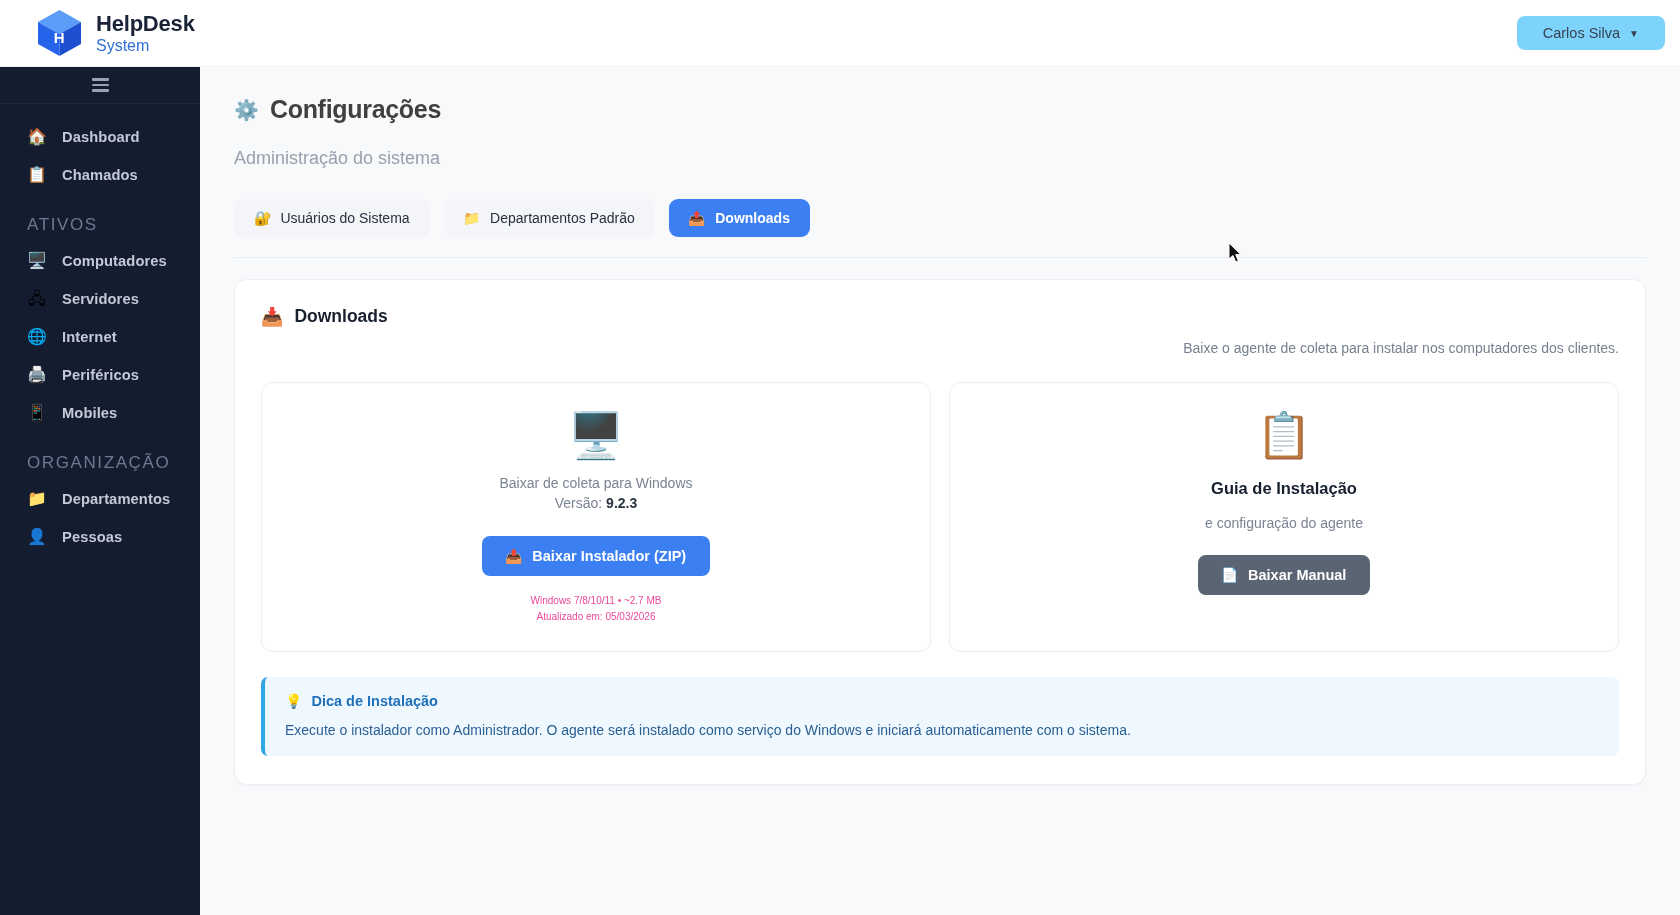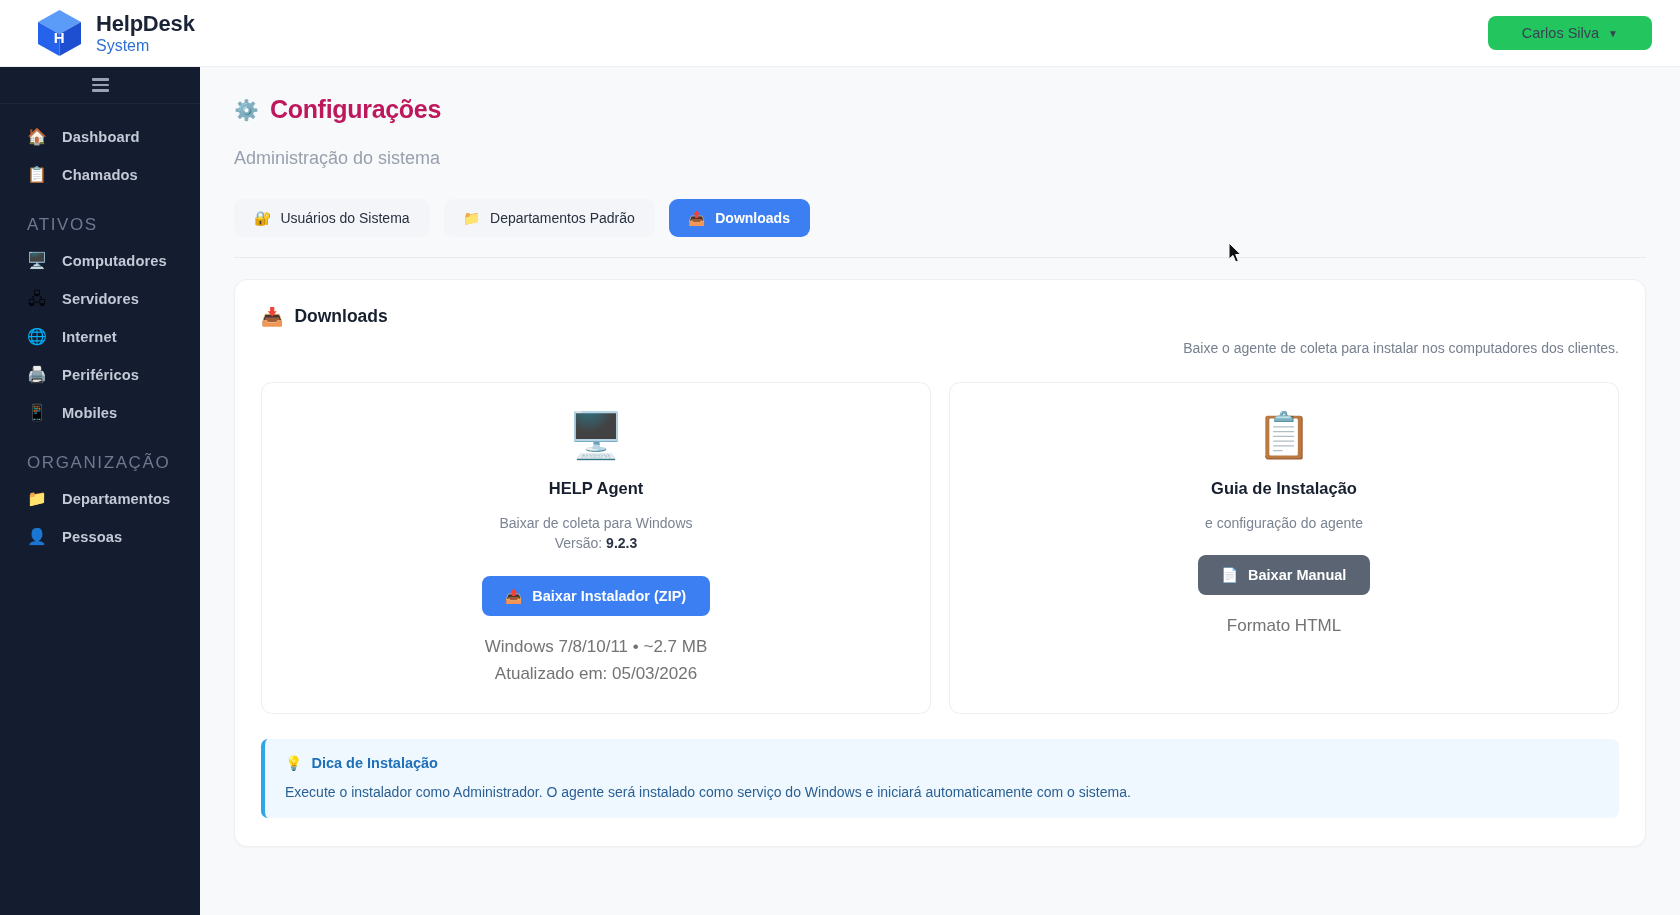--- a/index.html
+++ b/index.html
@@ -22,22 +22,22 @@
   .cube .hletter {
     position: absolute; left: 0; top: 0; width: 47px; height: 50px;
     display: flex; align-items: center; justify-content: center;
     color: #ffffff; font-size: 15px; font-weight: 700; padding-top: 9px;
     letter-spacing: .5px;
   }
   .brand-text { line-height: 1.08; }
   .brand-title { font-size: 22px; font-weight: 700; color: #1b2437; letter-spacing: -.2px; }
   .brand-sub { font-size: 16px; color: #2f6fd6; font-weight: 400; margin-top: 1px; }
   .user-chip {
-    margin-right: 28px; background: #22c55e; border: none; border-radius: 8px;
-    padding: 9px 34px; font-size: 14.5px; color: #394253;
+    margin-right: 15px; background: #7dd3fc; border: none; border-radius: 8px;
+    padding: 9px 26px; font-size: 14.5px; color: #394253;
     font-family: inherit; display: flex; align-items: center; gap: 9px; cursor: pointer;
   }
   .caret { font-size: 10px; color: #3a4251; }
 
   
   .sidebar {
     position: absolute; top: 67px; left: 0; width: 200px; height: 848px;
     background: #141c2f;
   }
   .sidebar-toggle {
@@ -60,21 +60,21 @@
   }
 
   
   .main {
     position: absolute; top: 67px; left: 200px; width: 1480px; height: 848px;
     background: #f8f9fb; overflow: hidden;
   }
   .page-head { padding: 28px 34px 0 34px; }
   .page-title { display: flex; align-items: center; gap: 11px; }
   .page-title .gear { font-size: 20px; font-family: "DejaVu Sans", sans-serif; }
-  .page-title h1 { font-size: 25px; color: #be185d; font-weight: 700; letter-spacing: -.3px; text-align: center; }
+  .page-title h1 { font-size: 25px; color: #404040; font-weight: 700; letter-spacing: -.3px; text-align: center; }
   .page-sub { font-size: 18px; color: #98a0ae; margin-top: 24px; }
 
   .tabs { display: flex; gap: 14px; padding: 30px 34px 0 34px; }
   .tab {
     display: flex; align-items: center; gap: 9px;
     background: #f3f5f9; border: none; border-radius: 9px;
     padding: 11px 20px; font-size: 14px; color: #28303f; font-weight: 400;
     cursor: pointer; font-family: inherit;
   }
   .tab .t-ico { font-size: 14px; font-family: "DejaVu Sans", sans-serif; }
@@ -103,21 +103,21 @@
   .dcard .desc { font-size: 14px; color: #7b8492; margin-top: 15px; line-height: 1.45; }
   .dcard .desc .ver-num { color: #2b3444; font-weight: 700; }
   .btn {
     margin: 22px auto 0 auto; display: inline-flex; align-items: center; gap: 9px;
     border: none; border-radius: 8px; padding: 12px 24px;
     font-size: 14.5px; font-weight: 700; cursor: pointer; font-family: inherit;
   }
   .btn-primary { background: #3b7ff2; color: #ffffff; }
   .btn-gray { background: #5a6472; color: #ffffff; }
   .btn .b-ico { font-size: 14px; font-family: "DejaVu Sans", sans-serif; font-weight: 400; }
-  .dcard .meta { font-size: 17px; color: #737373; margin-top: 17px; line-height: 1.6; }
+  .dcard .meta { font-size: 10px; color: #ec4899; margin-top: 17px; line-height: 1.6; }
 
   
   .tip {
     margin-top: 25px; background: #eff8fe; border-left: 4px solid #2fa6e6;
     border-radius: 7px; padding: 16px 20px 18px 20px;
   }
   .tip-title { display: flex; align-items: center; gap: 9px; font-size: 14.5px;
                font-weight: 700; color: #1f70b8; }
   .tip-title .tip-ico { font-size: 14px; font-family: "DejaVu Sans", sans-serif; }
   .tip-body { font-size: 14px; color: #2a5f93; margin-top: 13px; }
@@ -234,21 +234,20 @@
     <div class="panel-title">
       <span class="p-ico">📥</span>
       <h2>Downloads</h2>
     </div>
     <div class="panel-sub">Baixe o agente de coleta para instalar nos computadores dos clientes.</div>
 
     <div class="cards">
 
       <div class="dcard">
         <div class="big-ico">🖥️</div>
-        <h3>HELP Agent</h3>
         <div class="desc">
           <div>Baixar de coleta para Windows</div>
           <div>
             <span>Versão:</span>
             <span class="ver-num">9.2.3</span>
           </div>
         </div>
         <button class="btn btn-primary">
           <span class="b-ico">📤</span>
           <span>Baixar Instalador (ZIP)</span>
@@ -262,23 +261,20 @@
       <div class="dcard">
         <div class="big-ico">📋</div>
         <h3>Guia de Instalação</h3>
         <div class="desc">
           <div>e configuração do agente</div>
         </div>
         <button class="btn btn-gray">
           <span class="b-ico">📄</span>
           <span>Baixar Manual</span>
         </button>
-        <div class="meta">
-          <div>Formato HTML</div>
-        </div>
       </div>
 
     </div>
 
     <div class="tip">
       <div class="tip-title">
         <span class="tip-ico">💡</span>
         <span>Dica de Instalação</span>
       </div>
       <div class="tip-body">Execute o instalador como Administrador. O agente será instalado como serviço do Windows e iniciará automaticamente com o sistema.</div>

